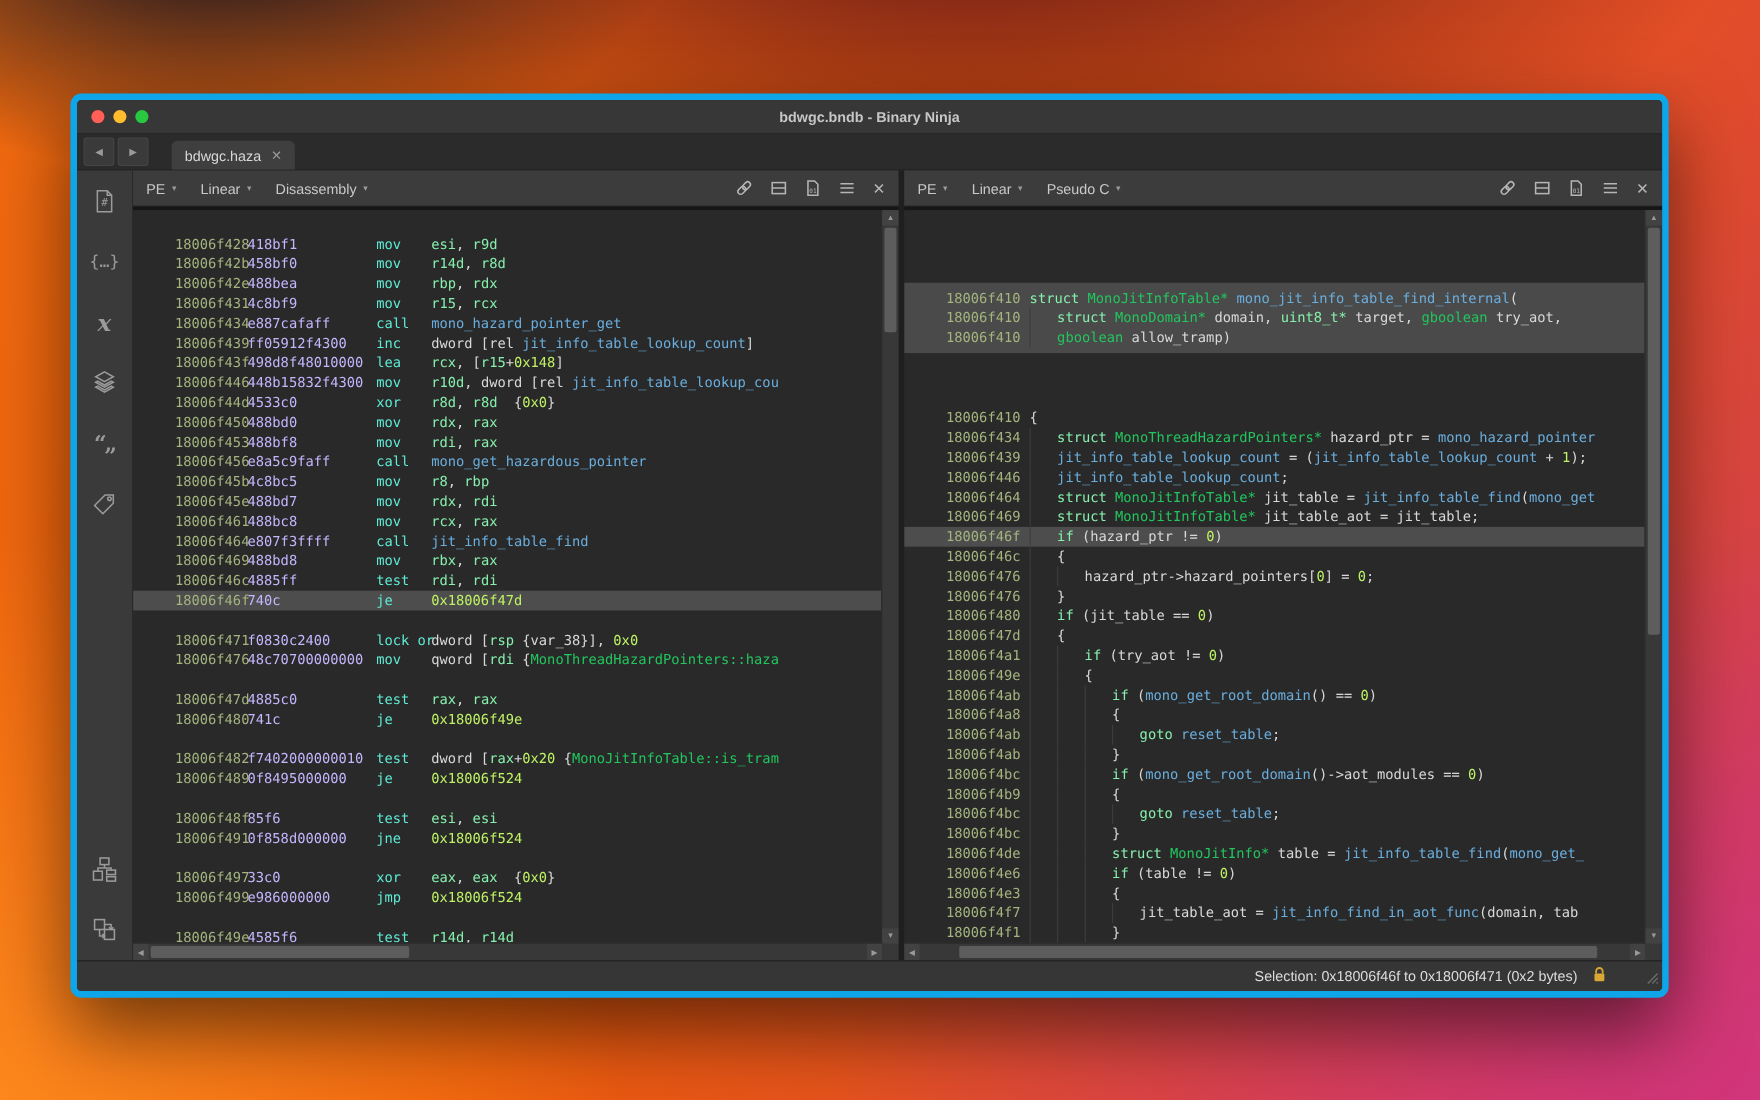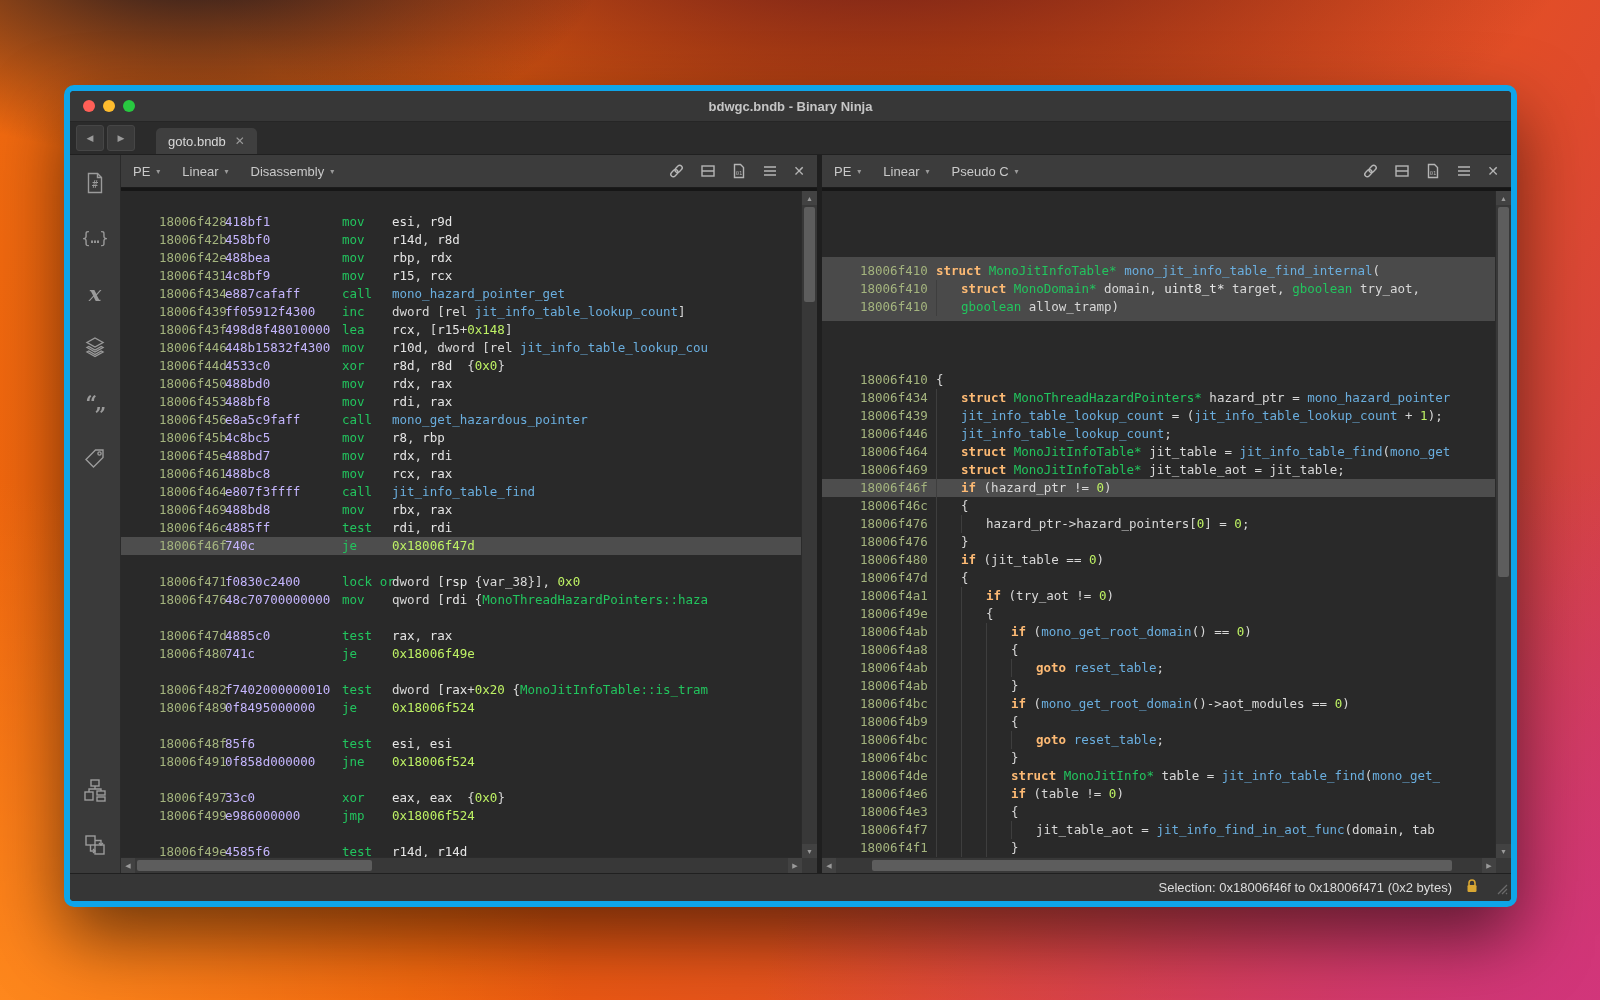--- a/index.html
+++ b/index.html
@@ -55,45 +55,45 @@
   
   .pane-body{flex:1;position:relative;overflow:hidden;border-top:3px solid #161616;background:#292929;}
   .listing{position:absolute;left:0;top:0;right:15px;bottom:15px;overflow:hidden;
            font-family:"DejaVu Sans Mono",monospace;font-size:12.5px;line-height:18px;
            padding-top:22px;white-space:pre;}
   .lrow,.rrow{height:18px;display:flex;align-items:center;}
   .lrow.sel,.rrow.sel{background:#4d4d4d;}
   .addr{flex:none;color:#a4b47e;}
   .lrow .addr{width:66px;margin-left:38px;}
   .lrow .bytes{flex:none;width:117px;color:#c4b5fd;}
-  .lrow .mnem{flex:none;width:50px;color:#22c55e;}
+  .lrow .mnem{flex:none;width:50px;color:#5eead4;}
   .rrow .addr{width:76px;margin-left:38px;}
   .rrow .code{display:flex;}
   .ind{flex:none;width:24px;border-left:1px solid #3e3e3e;height:18px;}
   .sigband{background:#4a4a4a;padding:5px 0;margin-top:8px;}
   .rbody{margin-top:14px;}
-  .tok.w{color:#d8d8d8}.tok.k{color:#fdba74;font-weight:bold}
-  .tok.r,.tok.y{color:#e5e5e5}.tok.s{color:#6aaede}
+  .tok.w{color:#d8d8d8}.tok.k{color:#86efac;font-weight:normal}
+  .tok.r,.tok.y{color:#86efac}.tok.s{color:#6aaede}
   .tok.n{color:#bef264}.tok.t{color:#22c55e}
   
   .vscroll{position:absolute;top:0;right:0;bottom:15px;width:15px;background:#383838;border-left:1px solid #2b2b2b;}
   .vscroll .arr{height:14px;display:flex;align-items:center;justify-content:center;
                 color:#9a9a9a;font-size:7px;background:#424242;}
   .vscroll .arr.bottom{position:absolute;bottom:0;left:0;right:0;}
   .vthumb{position:absolute;left:2px;right:2px;background:#5d5d5d;border-radius:2px;}
   .hscroll{position:absolute;left:0;right:15px;bottom:0;height:15px;background:#383838;border-top:1px solid #2b2b2b;}
   .hscroll .arr{position:absolute;top:0;bottom:0;width:14px;display:flex;align-items:center;
                 justify-content:center;color:#9a9a9a;font-size:7px;background:#424242;}
   .hscroll .arr.left{left:0}.hscroll .arr.right{right:0}
   .hthumb{position:absolute;top:2px;bottom:2px;background:#5d5d5d;border-radius:2px;}
   .scorner{position:absolute;right:0;bottom:0;width:15px;height:15px;background:#383838;}
   
   .statusbar{height:27px;flex:none;background:#363636;border-top:1px solid #202020;
              display:flex;align-items:center;justify-content:flex-end;gap:13px;
-             padding-right:32px;color:#dcdcdc;font-size:13px;position:relative;}
+             padding-right:50px;color:#dcdcdc;font-size:13px;position:relative;}
   .grip{position:absolute;right:3px;bottom:3px;}
 </style>
 </head>
 <body>
 
 <div class="win">
 
   <div class="titlebar">
     <div class="lights">
       <div class="light red"></div>
@@ -104,21 +104,21 @@
   </div>
 
   <div class="tabbar">
     <div class="navbtn">
         <span>◀</span>
       </div>
     <div class="navbtn">
         <span>▶</span>
       </div>
     <div class="tab">
-      <span>goto.bndb</span>
+      <span>bdwgc.haza</span>
       <span class="tclose">✕</span>
     </div>
   </div>
 
   <div class="main">
     <div class="sidebar">
       <div class="sicon">
         <svg width="26" height="26" viewBox="0 0 26 26">
             <path d="M6.5 3.5h9l4 4v15h-13z"></path>
             <path d="M15.5 3.5v4h4"></path>

